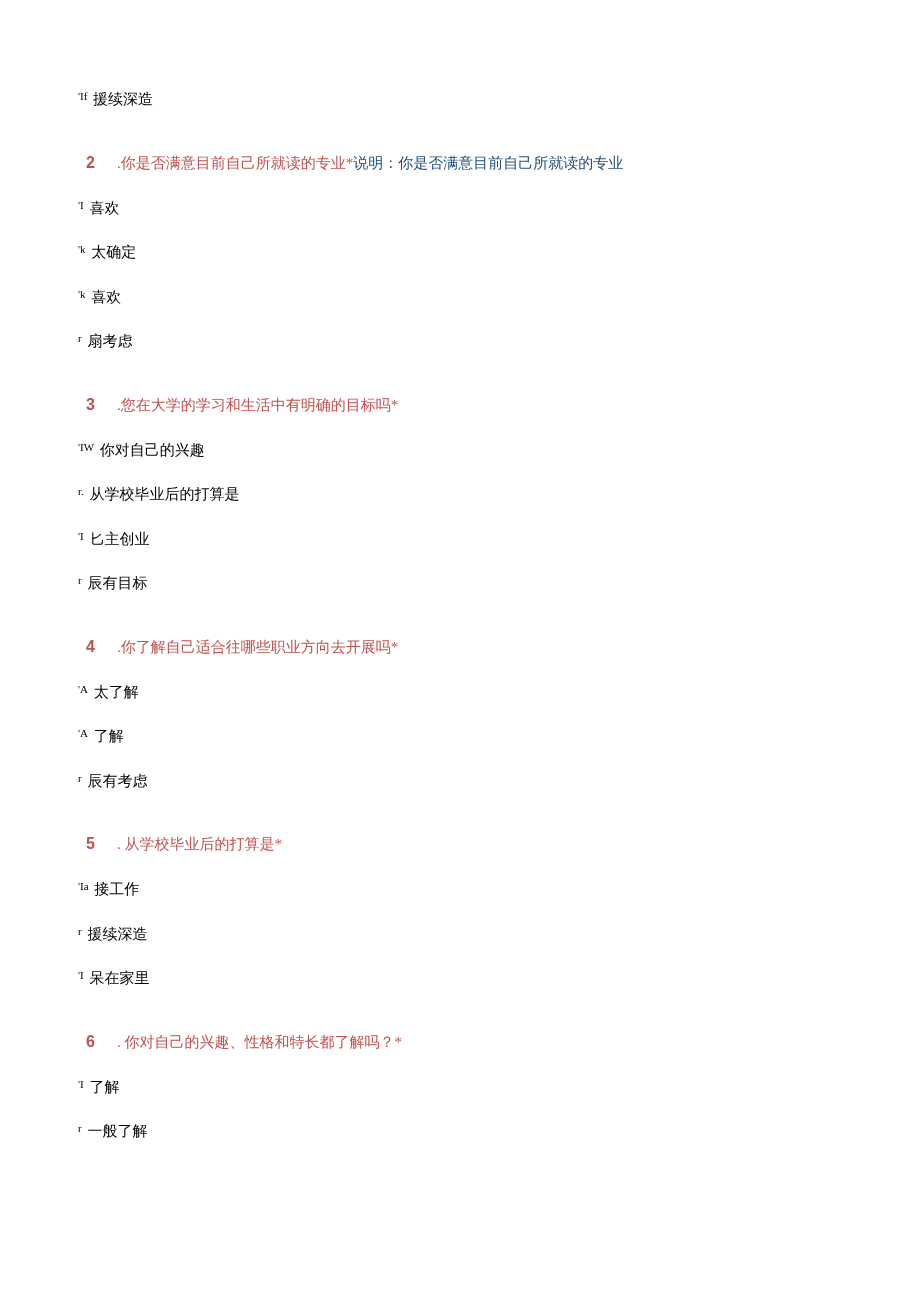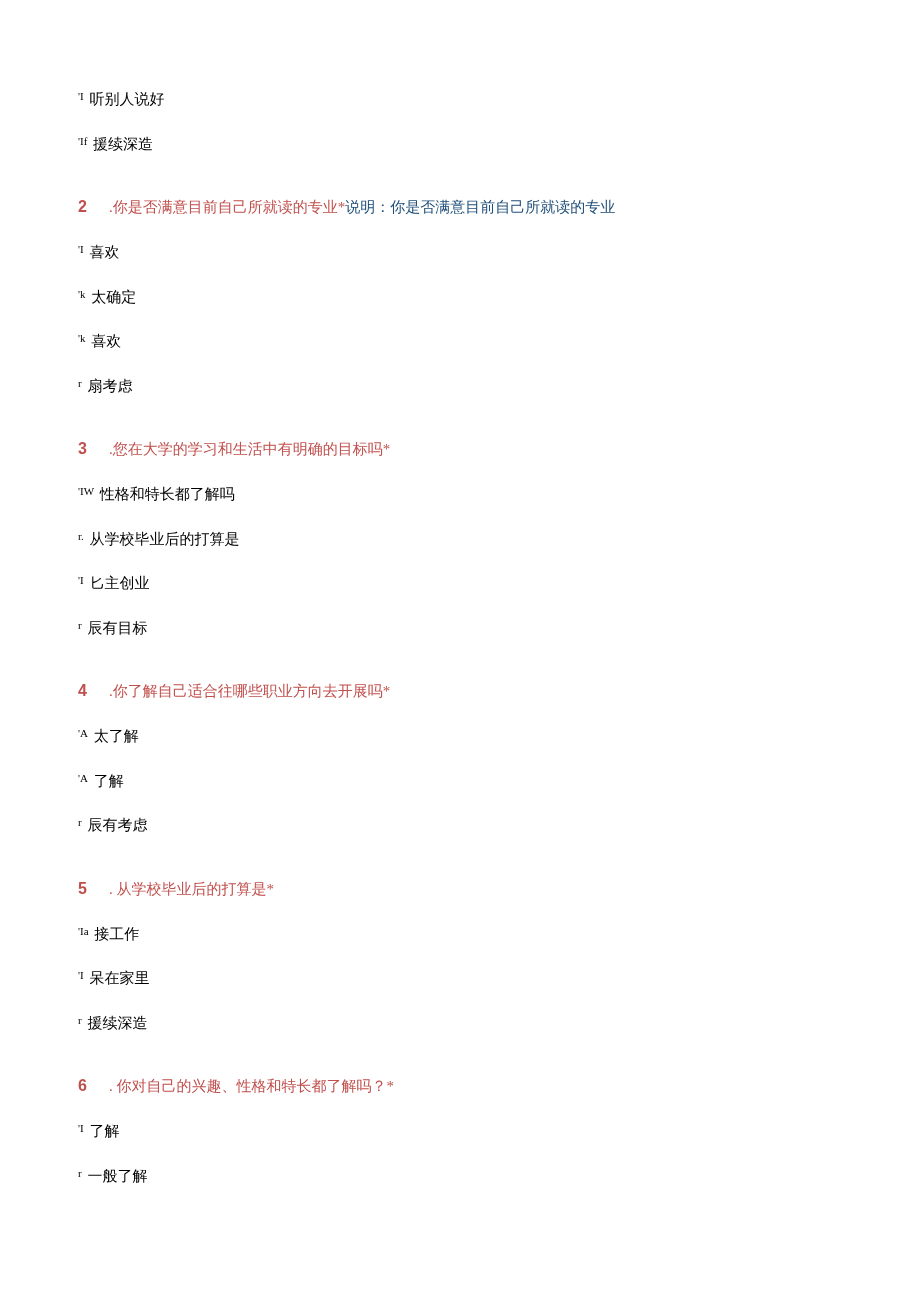--- a/index.html
+++ b/index.html
@@ -22,21 +22,21 @@
     color: #000000;
   }
   .prefix {
     font-family: "Times New Roman", serif;
     font-size: 11px;
     vertical-align: top;
     display: inline-block;
     margin-right: 2px;
   }
   .q {
-    margin: 40px 0 22px 0;
+    margin: 40px 0 22px 8px;
   }
   .qnum {
     color: #C0504D;
     font-weight: bold;
     font-family: Arial, sans-serif;
     font-size: 16px;
     display: inline-block;
   }
   .qgap {
     display: inline-block;
@@ -47,24 +47,20 @@
   }
   .qnote-blue {
     color: #1F4E79;
   }
 </style>
 </head>
 <body>
 
 <div class="page">
 
-  <div class="opt">
-    <span class="prefix">'I</span>
-    <span>听别人说好</span>
-  </div>
   <div class="opt">
     <span class="prefix">'If</span>
     <span>援续深造</span>
   </div>
 
   <div class="q">
     <span class="qnum">2</span><span class="qgap"></span><span class="qtext">.你是否满意目前自己所就读的专业*</span><span class="qnote-blue">说明：</span><span class="qnote-blue">你是否满意目前自己所就读的专业</span>
   </div>
   <div class="opt">
     <span class="prefix">'I</span>
@@ -81,21 +77,21 @@
   <div class="opt">
     <span class="prefix">r</span>
     <span>扇考虑</span>
   </div>
 
   <div class="q">
     <span class="qnum">3</span><span class="qgap"></span><span class="qtext">.您在大学的学习和生活中有明确的目标吗*</span>
   </div>
   <div class="opt">
     <span class="prefix">'IW</span>
-    <span>性格和特长都了解吗</span>
+    <span>你对自己的兴趣</span>
   </div>
   <div class="opt">
     <span class="prefix">r.</span>
     <span>从学校毕业后的打算是</span>
   </div>
   <div class="opt">
     <span class="prefix">'I</span>
     <span>匕主创业</span>
   </div>
   <div class="opt">
@@ -120,26 +116,26 @@
   </div>
 
   <div class="q">
     <span class="qnum">5</span><span class="qgap"></span><span class="qtext">. 从学校毕业后的打算是*</span>
   </div>
   <div class="opt">
     <span class="prefix">'Ia</span>
     <span>接工作</span>
   </div>
   <div class="opt">
+    <span class="prefix">r</span>
+    <span>援续深造</span>
+  </div>
+  <div class="opt">
     <span class="prefix">'I</span>
     <span>呆在家里</span>
-  </div>
-  <div class="opt">
-    <span class="prefix">r</span>
-    <span>援续深造</span>
   </div>
 
   <div class="q">
     <span class="qnum">6</span><span class="qgap"></span><span class="qtext">. 你对自己的兴趣、性格和特长都了解吗？*</span>
   </div>
   <div class="opt">
     <span class="prefix">'I</span>
     <span>了解</span>
   </div>
   <div class="opt">

